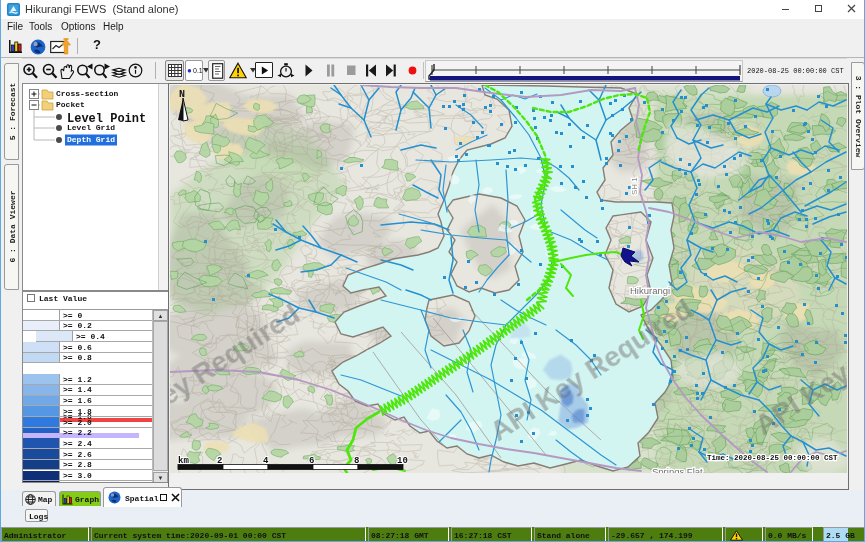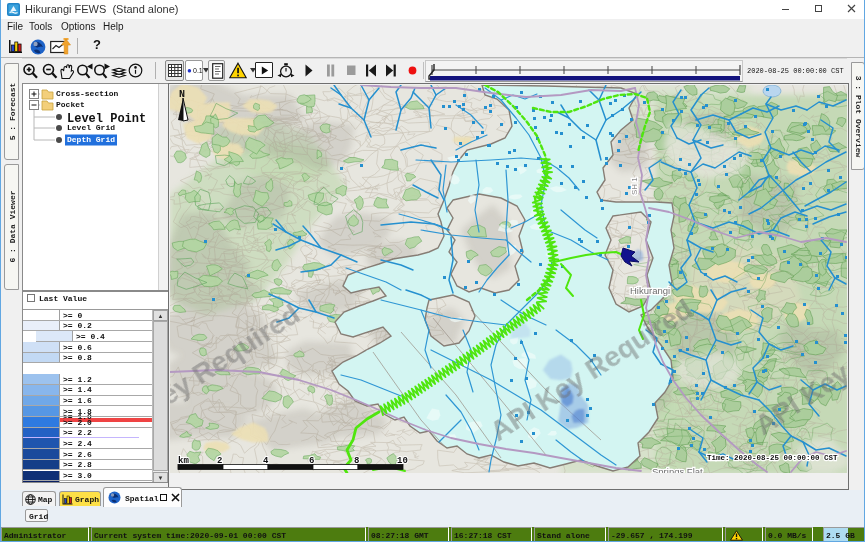--- a/index.html
+++ b/index.html
@@ -280,21 +280,21 @@
           <div style="position:absolute;left:40px;top:0.5px;font:bold 8px 'Liberation Mono',monospace;color:#111">&gt;= 1.6</div>
         </div>
 <div style="position:absolute;left:0;top:96.3px;width:129px;height:10.7px;border-bottom:1px solid #a8a8a8;">
           <div style="position:absolute;left:0;top:0;width:37px;height:100%;background:#5697e4;border-right:1px solid #a0a0a0"></div>
           <div style="position:absolute;left:40px;top:0.5px;font:bold 8px 'Liberation Mono',monospace;color:#111">&gt;= 1.8</div>
         </div>
 <div style="position:absolute;left:0;top:107.0px;width:129px;height:10.7px;border-bottom:1px solid #a8a8a8;">
           <div style="position:absolute;left:0;top:0;width:37px;height:100%;background:#2e7ae0;border-right:1px solid #a0a0a0"></div>
           <div style="position:absolute;left:40px;top:0.5px;font:bold 8px 'Liberation Mono',monospace;color:#111">&gt;= 2.0</div>
         </div>
-<div style="position:absolute;left:0;top:117.7px;width:116px;height:10.7px;border-bottom:1px solid #c4b5fd;padding-left:39px;">
+<div style="position:absolute;left:0;top:117.7px;width:116px;height:10.7px;border-bottom:5px solid #c4b5fd;padding-left:39px;">
           <div style="position:absolute;left:0;top:0;width:37px;height:100%;background:#2361c4;border-right:1px solid #a0a0a0"></div>
           <div style="position:absolute;left:40px;top:0.5px;font:bold 8px 'Liberation Mono',monospace;color:#111">&gt;= 2.2</div>
         </div>
 <div style="position:absolute;left:0;top:128.4px;width:129px;height:10.7px;border-bottom:1px solid #a8a8a8;">
           <div style="position:absolute;left:0;top:0;width:37px;height:100%;background:#1f55ae;border-right:1px solid #a0a0a0"></div>
           <div style="position:absolute;left:40px;top:0.5px;font:bold 8px 'Liberation Mono',monospace;color:#111">&gt;= 2.4</div>
         </div>
 <div style="position:absolute;left:0;top:139.1px;width:129px;height:10.7px;border-bottom:1px solid #a8a8a8;">
           <div style="position:absolute;left:0;top:0;width:37px;height:100%;background:#1a4a9c;border-right:1px solid #a0a0a0"></div>
           <div style="position:absolute;left:40px;top:0.5px;font:bold 8px 'Liberation Mono',monospace;color:#111">&gt;= 2.6</div>
@@ -1916,21 +1916,21 @@
 <div class="abs" style="left:21px;top:491px;width:34px;height:15px;background:#f2f2f2;border:1px solid #9a9a9a;border-bottom:none;border-radius:3px 3px 0 0">
   <svg style="position:absolute;left:2px;top:1.5px" width="11" height="11" fill="none" stroke="#111" stroke-width="0.9">
       <circle cx="5.5" cy="5.5" r="4.8"></circle>
       <ellipse cx="5.5" cy="5.5" rx="2.2" ry="4.8"></ellipse>
       <line x1="0.7" y1="5.5" x2="10.3" y2="5.5"></line>
       <line x1="1.4" y1="3" x2="9.6" y2="3"></line>
       <line x1="1.4" y1="8" x2="9.6" y2="8"></line>
     </svg>
   <span class="mono" style="position:absolute;left:15px;top:3px;font-weight:bold;font-size:8px;color:#111">Map</span>
 </div>
-<div class="abs" style="left:58px;top:491px;width:42px;height:15px;background:#fde047;border:1px solid #9a9a9a;border-bottom:none;border-radius:3px 3px 0 0">
+<div class="abs" style="left:58px;top:491px;width:42px;height:15px;background:#84cc16;border:1px solid #9a9a9a;border-bottom:none;border-radius:3px 3px 0 0">
   <svg style="position:absolute;left:2px;top:1.5px" width="11" height="11">
       <path d="M 0.5,10.5 L 10.5,10.5 L 10.5,9.5 L 1.5,9.5 L 1.5,0.5 L 0.5,0.5 Z" fill="#111"></path>
       <rect x="2.5" y="4.5" width="2.2" height="5" fill="#2244cc" stroke="#000" stroke-width="0.5"></rect>
       <rect x="5" y="2" width="2.2" height="7.5" fill="#f5cf08" stroke="#000" stroke-width="0.5"></rect>
       <rect x="7.5" y="3.5" width="2.2" height="6" fill="#cc2020" stroke="#000" stroke-width="0.5"></rect>
     </svg>
   <span class="mono" style="position:absolute;left:15px;top:3px;font-weight:bold;font-size:8px;color:#111">Graph</span>
 </div>
 <div class="abs" style="left:102px;top:487px;width:79px;height:20px;background:#fdfdfd;border:1px solid #9a9a9a;border-bottom:none;border-radius:3px 3px 0 0">
   <svg style="position:absolute;left:4px;top:3px" width="13" height="13">
@@ -1940,21 +1940,21 @@
       <circle cx="4.5" cy="4" r="1.7" fill="#fff" opacity="0.5"></circle>
     </svg>
   <span class="mono" style="position:absolute;left:21px;top:6px;font-weight:bold;font-size:8px;color:#111">Spatial</span>
   <div style="position:absolute;left:56px;top:6px;width:7px;height:7px;border:1.3px solid #111"></div>
   <svg style="position:absolute;left:67px;top:5px" width="9" height="9">
       <path d="M 1,1 L 8,8 M 8,1 L 1,8" stroke="#111" stroke-width="1.6"></path>
     </svg>
 </div>
 
 <div class="abs" style="left:24px;top:509px;width:23px;height:13px;background:#f6f6f6;border:1px solid #9a9a9a;border-radius:2px">
-  <span class="mono" style="position:absolute;left:3px;top:2px;font-weight:bold;font-size:8px;color:#111">Grid</span>
+  <span class="mono" style="position:absolute;left:3px;top:2px;font-weight:bold;font-size:8px;color:#111">Logs</span>
 </div>
 
 <div class="abs mono" style="left:0;top:527px;width:865px;height:15px;background:#4d7c0f;font-weight:bold;font-size:8px;color:#111">
   <div class="abs" style="left:0;top:0;width:88px;height:15px;border:1px solid;border-color:#9a9a9a #fff #fff #9a9a9a">
       <span class="abs" style="left:2px;top:2.5px">Administrator</span>
     </div>
   <div class="abs" style="left:90px;top:0;width:275px;height:15px;border:1px solid;border-color:#9a9a9a #fff #fff #9a9a9a">
       <span class="abs" style="left:2px;top:2.5px">Current system time:2020-09-01 00:00 CST</span>
     </div>
   <div class="abs" style="left:367px;top:0;width:81px;height:15px;border:1px solid;border-color:#9a9a9a #fff #fff #9a9a9a">

